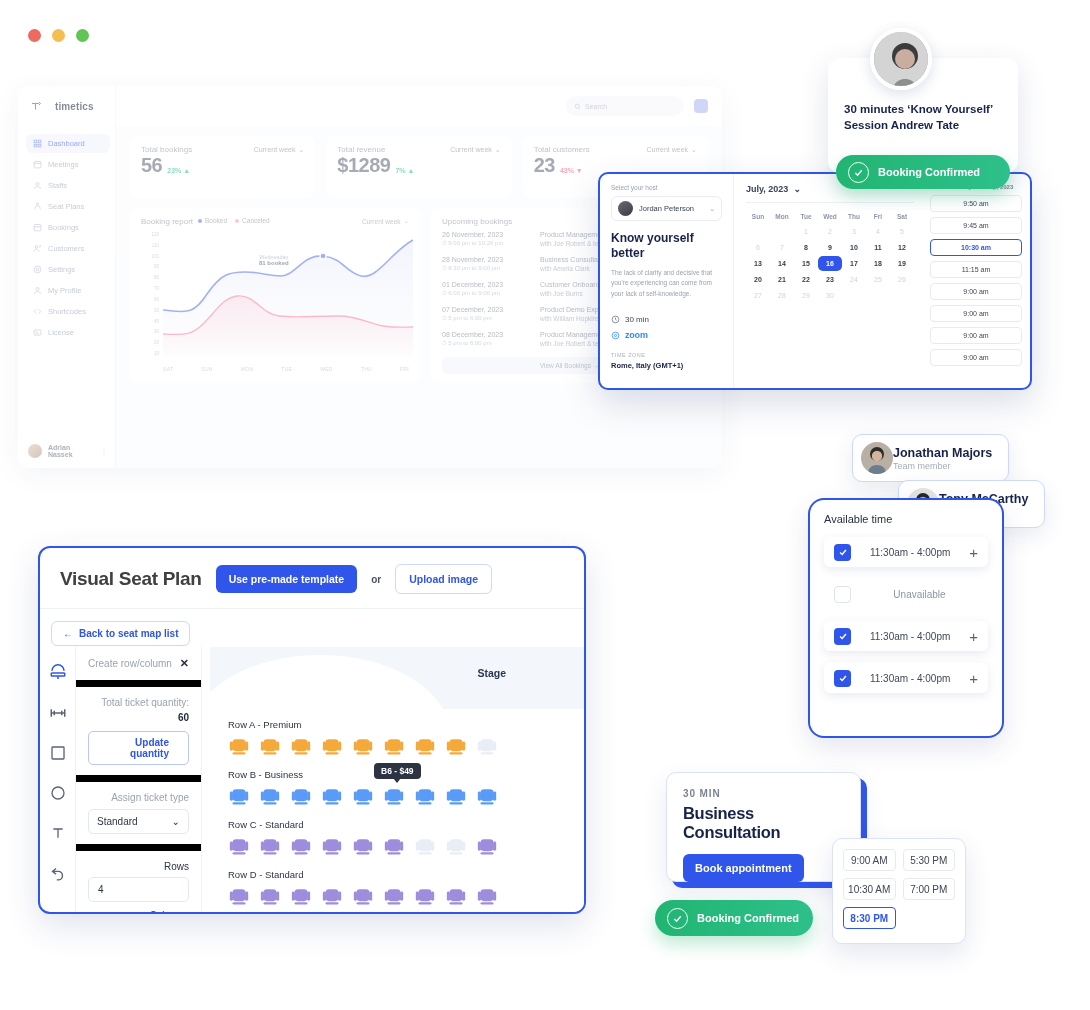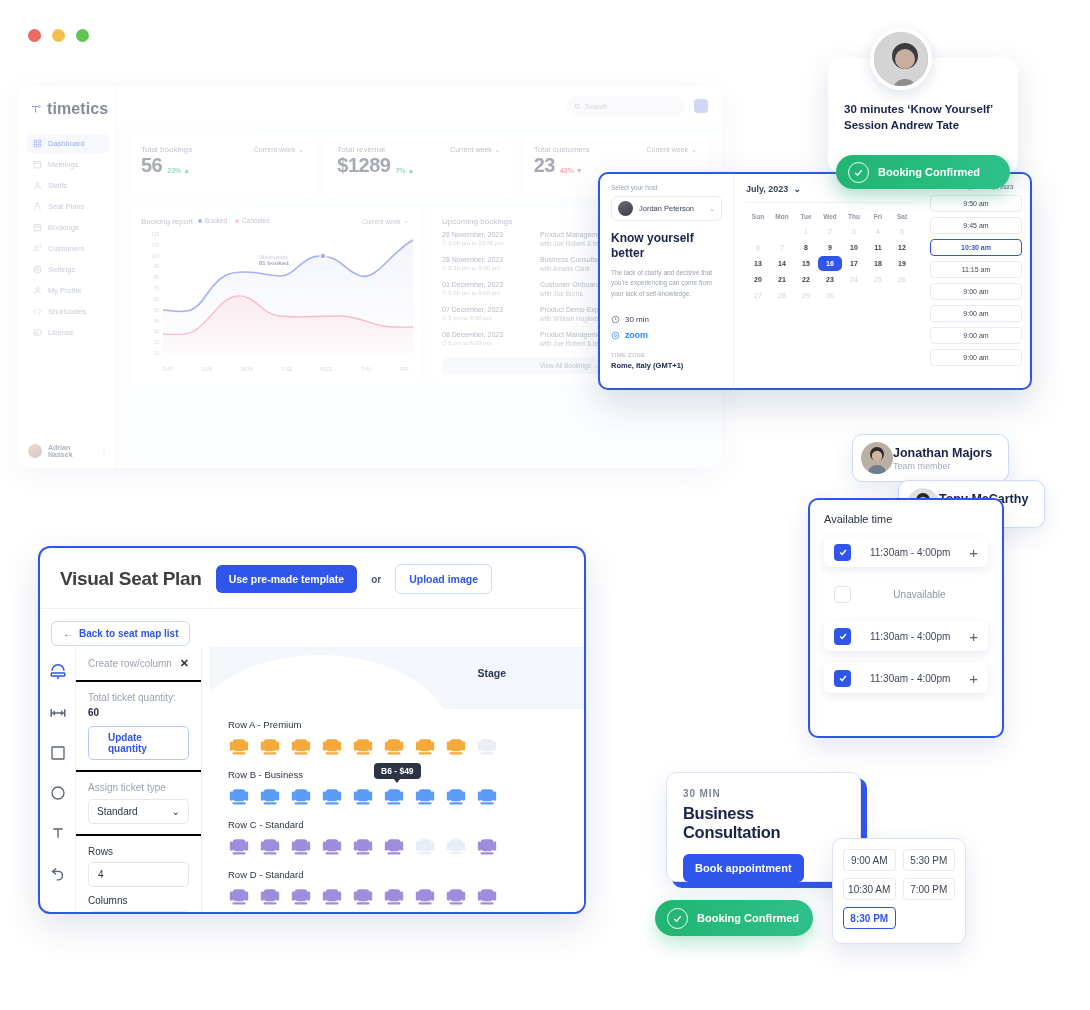--- a/index.html
+++ b/index.html
@@ -19,21 +19,21 @@
   .dot.red{background:#ec6a5e;} .dot.yellow{background:#f5bf4f;} .dot.green{background:#61c554;}
 
   
   .dash {
     position:absolute; left:18px; top:86px; width:704px; height:382px;
     background:#ffffff; border-radius:12px;
     box-shadow: 0 6px 30px rgba(40,60,120,.10);
     overflow:hidden; opacity:.55;
   }
   .dash-side { position:absolute; left:0; top:0; width:98px; height:382px; background:#fff; border-right:1px solid #f0f2f7; }
-  .brand { position:absolute; left:12px; top:14px; display:flex; align-items:center; gap:5px; color:#1d2a44; font-size:16px; font-weight:600; letter-spacing:.1px;}
+  .brand { position:absolute; left:12px; top:14px; display:flex; align-items:center; gap:13px; color:#1d2a44; font-size:10px; font-weight:600; letter-spacing:.1px;}
   .brand svg{ display:block; }
   .collapse { position:absolute; left:112px; top:19px; color:#b6bdcc; font-size:9px; }
   .nav { position:absolute; left:8px; top:48px; width:84px; }
   .nav-item { display:flex; align-items:center; gap:6px; padding:5px 7px; border-radius:6px; font-size:7.5px; color:#9aa3b5; margin-bottom:2px; }
   .nav-item.active { background:#eef2fd; color:#4663e8; }
   .nav-ic { width:9px; height:9px; flex:none; opacity:.85; }
   .nav-user { position:absolute; left:10px; bottom:10px; display:flex; align-items:center; gap:6px; width:80px;}
   .nav-av { width:14px; height:14px; border-radius:50%; background:linear-gradient(140deg,#d8c3b4,#b89a86); flex:none;}
   .nav-user-name { font-size:7px; color:#6b7384; font-weight:600; }
   .nav-user-dots { margin-left:auto; color:#b9c0ce; font-size:8px; }
@@ -129,21 +129,21 @@
 
   
   .chip{ position:absolute; background:#fff; border:1.4px solid #cdd8fb; border-radius:10px; display:flex; align-items:center; padding:7px 16px 7px 8px; box-shadow:0 8px 22px rgba(40,60,120,.10);}
   .chip-av{ width:32px;height:32px;border-radius:50%; flex:none; overflow:hidden;}
   .chip-n{ font-size:12.5px; font-weight:700; color:#17234a;}
   .chip-r{ font-size:9px; color:#a5acba; margin-top:1px;}
   #chip-jonathan{ left:852px; top:434px; }
   #chip-tony{ left:898px; top:480px; }
 
   
-  .avail{ position:absolute; left:808px; top:498px; width:196px; height:240px; background:#fff; border:2.4px solid #2f55ea; border-radius:10px; padding:13px 14px 0 14px; box-shadow:0 10px 26px rgba(40,60,120,.12);}
+  .avail{ position:absolute; left:808px; top:498px; width:196px; height:240px; background:#fff; border:2.4px solid #2f55ea; border-radius:16px; padding:13px 14px 0 14px; box-shadow:0 10px 26px rgba(40,60,120,.12);}
   .avail-t{ font-size:11px; color:#27303f; font-weight:500;}
   .av-row{ margin-top:12px; height:30px; border-radius:6px; background:#fff; box-shadow:0 3px 10px rgba(40,60,120,.10); display:flex; align-items:center; padding:0 10px; gap:10px;}
   .cbx{ width:17px;height:17px;border-radius:4px; background:#2f55ea; display:flex;align-items:center;justify-content:center; flex:none;}
   .cbx.off{ background:#fff; border:1.4px solid #dfe3ec;}
   .av-time{ flex:1; text-align:center; font-size:10px; color:#3f4759;}
   .av-plus{ font-size:15px; color:#5a6274; line-height:1;}
   .av-row.unavail{ box-shadow:none; background:transparent;}
   .av-row.unavail .av-time{ color:#8d95a4;}
 
   
@@ -153,21 +153,21 @@
   .btn-primary{ background:#2f55ea; color:#fff; font-size:10.5px; font-weight:600; border-radius:6px; padding:8px 13px; border:none;}
   .or{ font-size:10px; color:#4a5366; font-weight:600;}
   .btn-outline{ background:#fff; color:#2f55ea; font-size:10.5px; font-weight:600; border-radius:6px; padding:8px 13px; border:1.2px solid #cdd8fb;}
   .back-btn{ position:absolute; left:51px; top:621px; display:flex; align-items:center; gap:6px; background:#fff; border:1.2px solid #cdd8fb; border-radius:6px; padding:6px 11px; font-size:10px; color:#2f55ea; font-weight:600; z-index:3;}
 
   .seat-body{ position:absolute; left:0; top:99px; right:0; bottom:0; display:flex;}
   .tools{ width:36px; padding-top:16px; display:flex; flex-direction:column; align-items:center; gap:20px; border-right:1px solid #eef1f7;}
   .tool{ width:20px;height:20px; display:flex;align-items:center;justify-content:center; color:#5a6378;}
   .tool.active{ color:#2f55ea;}
   .sidepanel{ width:126px; border-right:1px solid #eef1f7; }
-  .sp-sec{ padding:10px 12px; border-bottom:2px solid #000000;}
+  .sp-sec{ padding:10px 12px; border-bottom:7px solid #000000;text-align:right;}
   .sp-head{ display:flex; align-items:center; justify-content:space-between; font-size:10px; color:#9aa2b1;}
   .sp-x{ font-size:11px; color:#2c3444; font-weight:700;}
   .sp-lbl{ font-size:10px; color:#9aa2b1;}
   .sp-val{ font-size:10px; color:#1f2937; font-weight:700; margin-top:4px;}
   .sp-btn{ margin-top:8px; border:1px solid #b9c6f7; color:#2f55ea; font-size:10px; font-weight:700; border-radius:5px; padding:5px 19px; display:inline-block; background:#fff;}
   .sp-select{ margin-top:6px; height:25px; border:1px solid #e3e7f0; border-radius:5px; display:flex; align-items:center; justify-content:space-between; padding:0 8px; font-size:10px; color:#2c3444;}
   .sp-lbl2{ font-size:10px; color:#2c3444;}
   .sp-input{ margin-top:5px; height:25px; border:1px solid #e3e7f0; border-radius:5px; display:flex; align-items:center; padding:0 9px; font-size:10px; color:#2c3444;}
 
   .stage-area{ flex:1; position:relative; background:#fff; }

